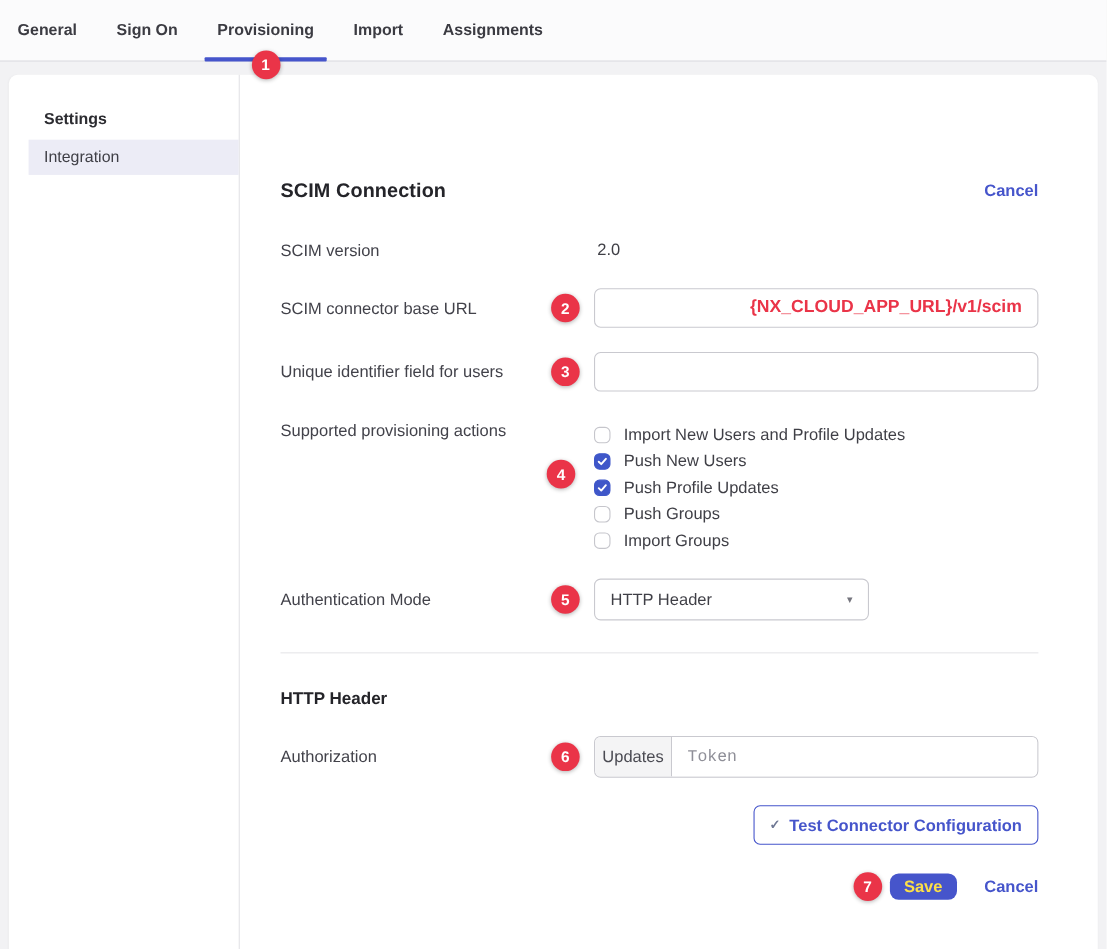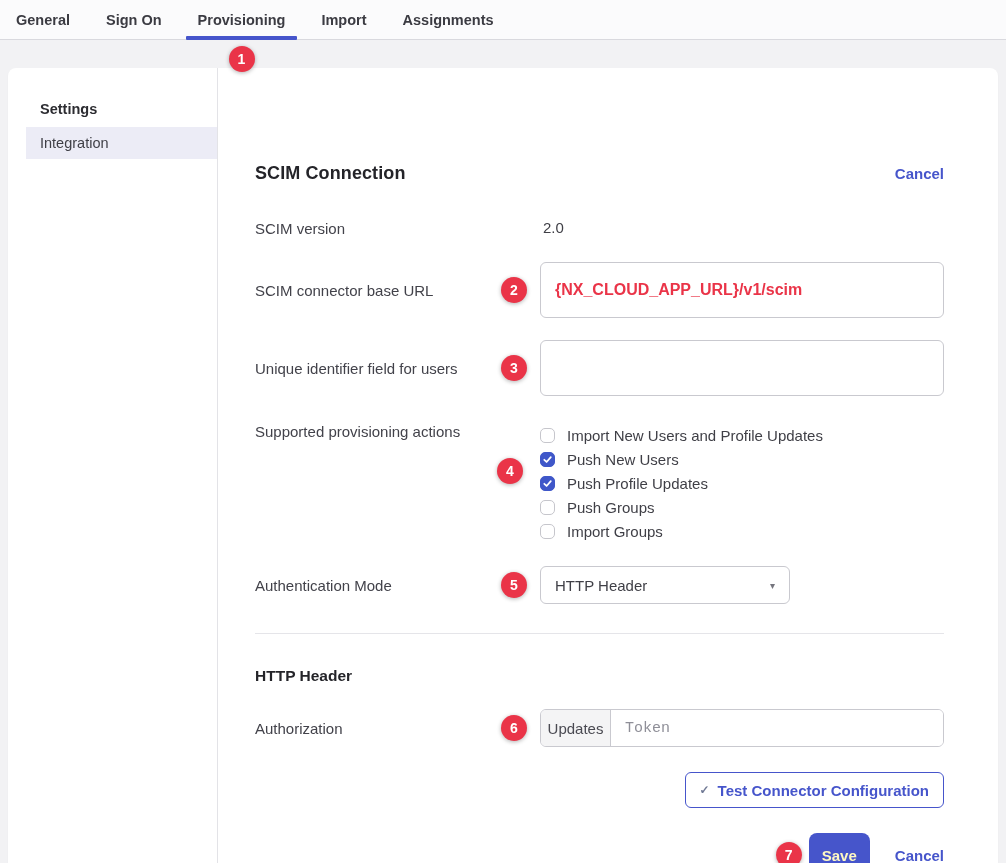--- a/index.html
+++ b/index.html
@@ -21,21 +21,21 @@
   html,body{width:1006px;height:863px;}
   body{
     font-family:"Liberation Sans", sans-serif;
     background:var(--page-bg);
     position:relative;
     overflow:hidden;
     color:var(--label-color);
   }
   
   .tabbar{
-    position:absolute;top:0;left:0;right:0;height:40px;
+    position:absolute;top:0;left:0;right:0;height:56px;
     background:var(--tabbar-bg);
     border-bottom:1px solid var(--border);
     display:flex;align-items:stretch;gap:36px;
     padding-left:16px;z-index:3;
   }
   .tab{
     position:relative;display:flex;align-items:center;
     font-size:14.5px;font-weight:700;color:#3b3b42;
     cursor:pointer;white-space:nowrap;
   }
@@ -104,23 +104,23 @@
   }
   .row .control{flex:1;}
   .row-version{margin-top:35px;}
   .static-value{font-size:15px;color:#3f3f46;padding-left:3px;}
   .row-url{margin-top:25px;}
   .row-unique{margin-top:22px;}
   .row-actions{margin-top:27px;align-items:flex-start;}
   .row-auth-mode{margin-top:23px;}
   .row-authz{margin-top:24px;}
   .text-input{
-    width:100%;height:56px;border:1px solid var(--input-border);
+    width:100%;height:36px;border:1px solid var(--input-border);
     border-radius:6px;padding:10px 14px;font-size:15px;color:#3f3f46;
-    font-family:"Liberation Sans", sans-serif;outline:none;background:#fff;
+    font-family:"Liberation Sans", sans-serif;outline:none;background:#fff;text-align:right;
   }
   .url-input{color:var(--url-red);font-weight:700;font-size:16px;}
   
   .check-row{
     display:flex;align-items:center;gap:12px;height:24px;cursor:pointer;
   }
   .checkbox{
     width:15px;height:15px;border-radius:5px;flex:0 0 15px;
     border:1.5px solid #c6c6cc;background:#fff;
     display:flex;align-items:center;justify-content:center;
@@ -170,22 +170,22 @@
     font-family:"Liberation Sans", sans-serif;
   }
   .test-check-icon{
     color:#6f7894;font-size:12px;font-weight:700;line-height:1;
   }
   .row-footer{
     margin-top:25px;display:flex;justify-content:flex-end;align-items:center;
   }
   .row-footer .step-badge{margin-right:7px;}
   .save-btn{
-    height:44px;padding:0 13px;border:none;border-radius:8px;
-    background:var(--accent);color:#fef9c3;font-size:15px;font-weight:700;
+    height:24px;padding:0 13px;border:none;border-radius:8px;
+    background:var(--accent);color:#fde047;font-size:15px;font-weight:700;
     cursor:pointer;font-family:"Liberation Sans", sans-serif;
   }
   .cancel-bottom{margin-left:25px;}
 </style>
 </head>
 <body>
 
 <nav class="tabbar">
     <div class="tab">General</div>
     <div class="tab">Sign On</div>

